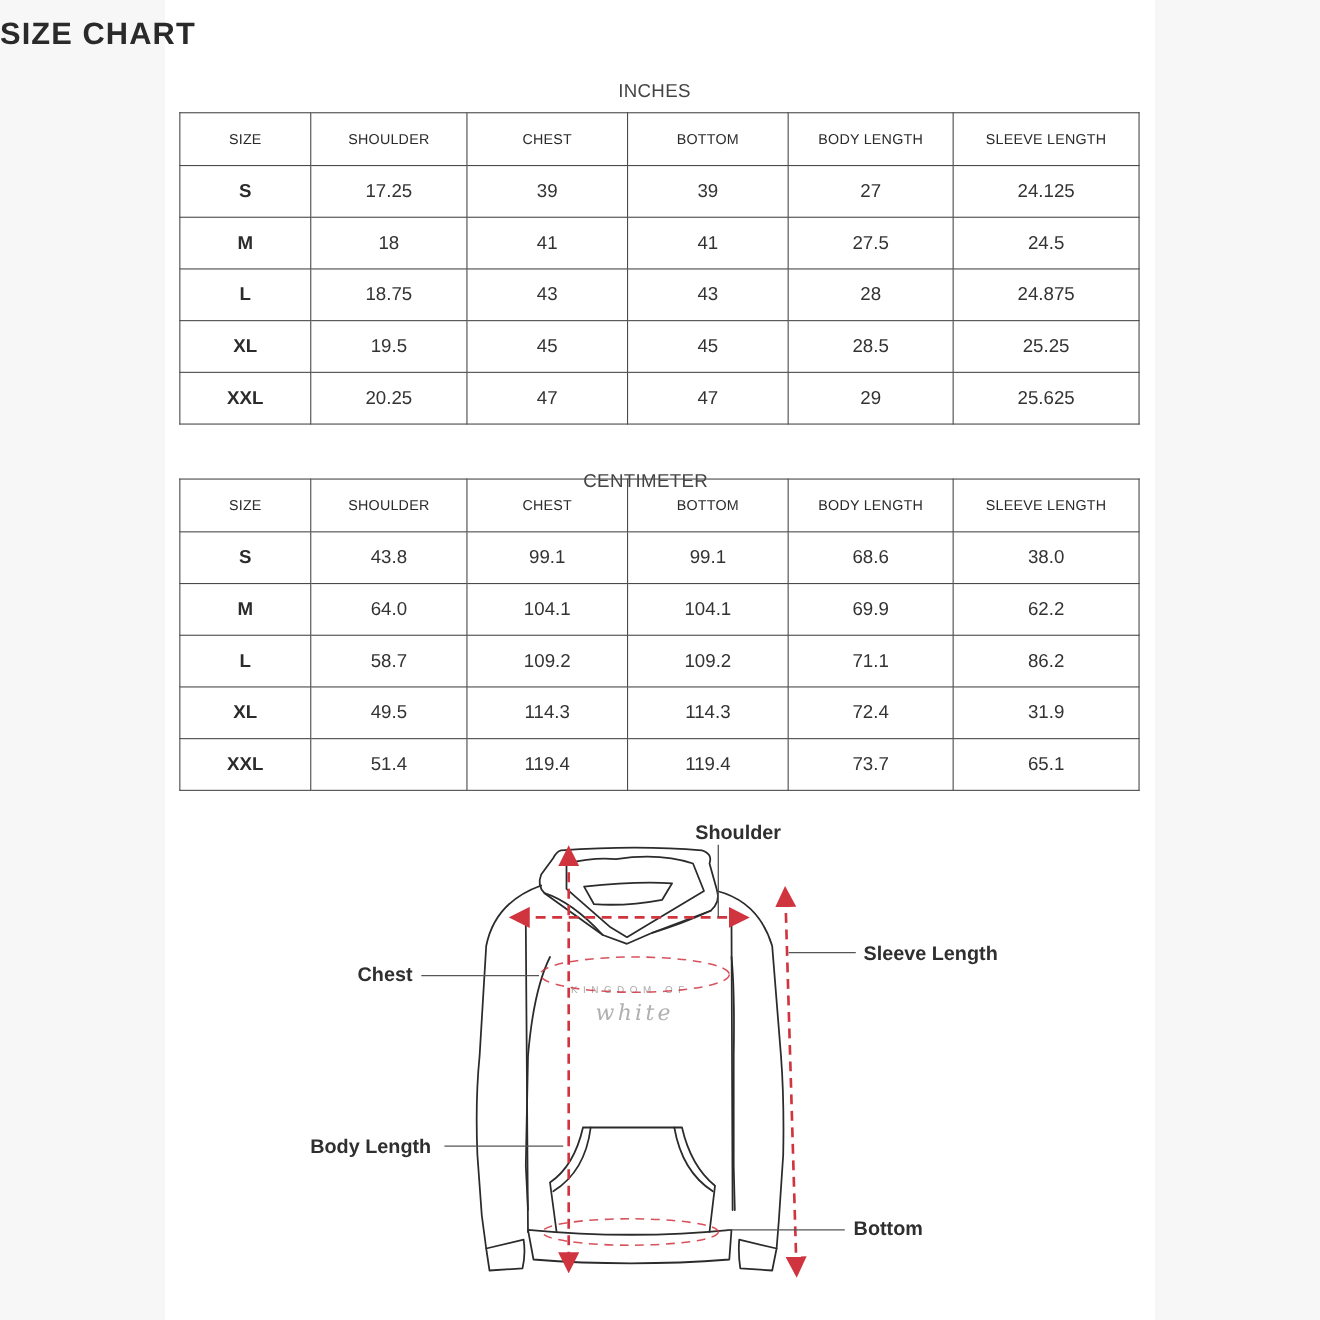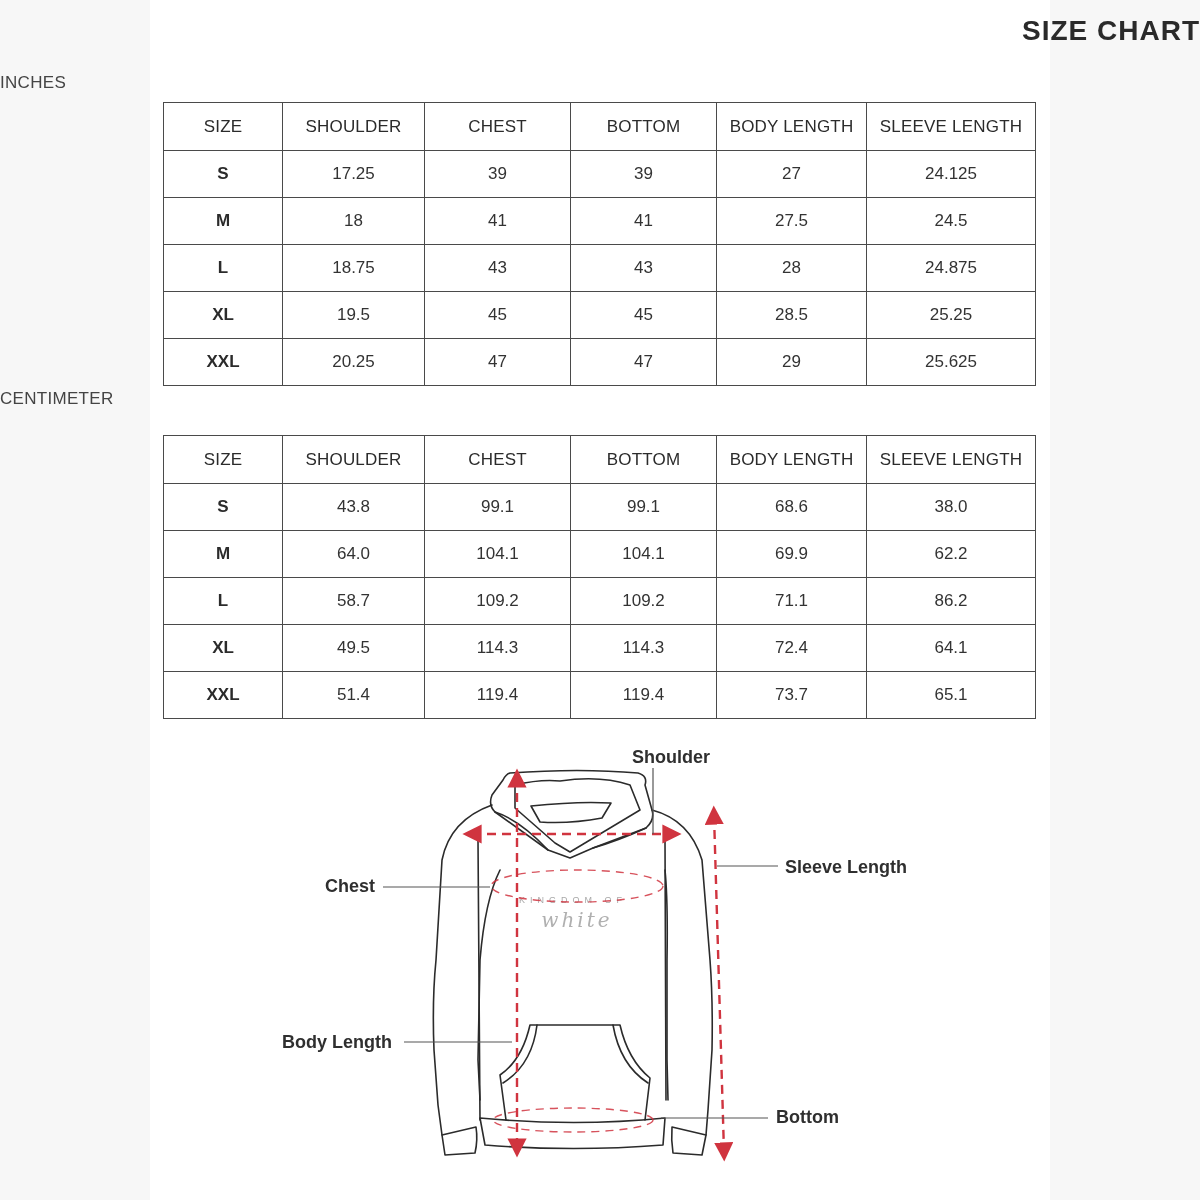--- a/index.html
+++ b/index.html
@@ -1,23 +1,23 @@
 <!DOCTYPE html>
 <html><head>
 <meta charset="utf-8">
 <style>
   * { box-sizing: border-box; margin: 0; padding: 0; }
   html, body { width: 1200px; height: 1200px; background: #f7f7f7; overflow: hidden; }
   body { font-family: "Liberation Sans", "DejaVu Sans", sans-serif; color: #2b2b2b; position: relative; }
   .panel { position: absolute; left: 150px; top: 0; width: 900px; height: 1200px; background: #ffffff; }
-  .title { position: absolute; left: 0; width: 1200px; top: 15px; text-align: right; font-size: 28px; font-weight: bold; letter-spacing: 1px; color: #2a2a2a; }
-  .unit-label { position: absolute; left: 0; width: 1190px; font-size: 17px; color: #444; letter-spacing: 0.3px; }
+  .title { position: absolute; left: 0; width: 1200px; top: 15px; text-align: left; font-size: 28px; font-weight: bold; letter-spacing: 1px; color: #2a2a2a; }
+  .unit-label { position: absolute; left: 0; width: 1190px; text-align: center; font-size: 17px; color: #444; letter-spacing: 0.3px; }
   table.sz { position: absolute; left: 163px; width: 872px; border-collapse: collapse; table-layout: fixed; }
   table.sz td, table.sz th { border: 1.5px solid #4a4a4a; text-align: center; vertical-align: middle; height: 47px; font-size: 17px; color: #333; font-weight: normal; }
-  table.sz th { height: 48px; font-size: 17px; color: #2b2b2b; letter-spacing: 0.2px; }
+  table.sz th { height: 48px; font-size: 13px; color: #2b2b2b; letter-spacing: 0.2px; }
   table.sz td.size-cell { font-weight: bold; color: #2b2b2b; }
   .diagram { position: absolute; left: 0; top: 730px; width: 1200px; height: 470px; }
   .dlabel { position: absolute; font-size: 18px; font-weight: bold; color: #2f2f2f; white-space: nowrap; }
 </style>
 </head>
 <body>
 
 <div class="panel"></div>
 
 <div class="title">SIZE CHART</div>
@@ -79,21 +79,21 @@
       <td class="size-cell">XXL</td>
       <td>20.25</td>
       <td>47</td>
       <td>47</td>
       <td>29</td>
       <td>25.625</td>
     </tr>
   </tbody>
 </table>
 
-<div class="unit-label" style="top:389px; width:1174px;">CENTIMETER</div>
+<div class="unit-label" style="top:428px; width:1174px;">CENTIMETER</div>
 <table class="sz" style="top:435px;">
   <colgroup>
     <col style="width:119px">
       <col style="width:142px">
       <col style="width:146px">
       <col style="width:146px">
       <col style="width:150px">
       <col style="width:169px">
   </colgroup>
   <thead>
@@ -130,21 +130,21 @@
       <td>109.2</td>
       <td>71.1</td>
       <td>86.2</td>
     </tr>
     <tr>
       <td class="size-cell">XL</td>
       <td>49.5</td>
       <td>114.3</td>
       <td>114.3</td>
       <td>72.4</td>
-      <td>64.1</td>
+      <td>31.9</td>
     </tr>
     <tr>
       <td class="size-cell">XXL</td>
       <td>51.4</td>
       <td>119.4</td>
       <td>119.4</td>
       <td>73.7</td>
       <td>65.1</td>
     </tr>
   </tbody>

